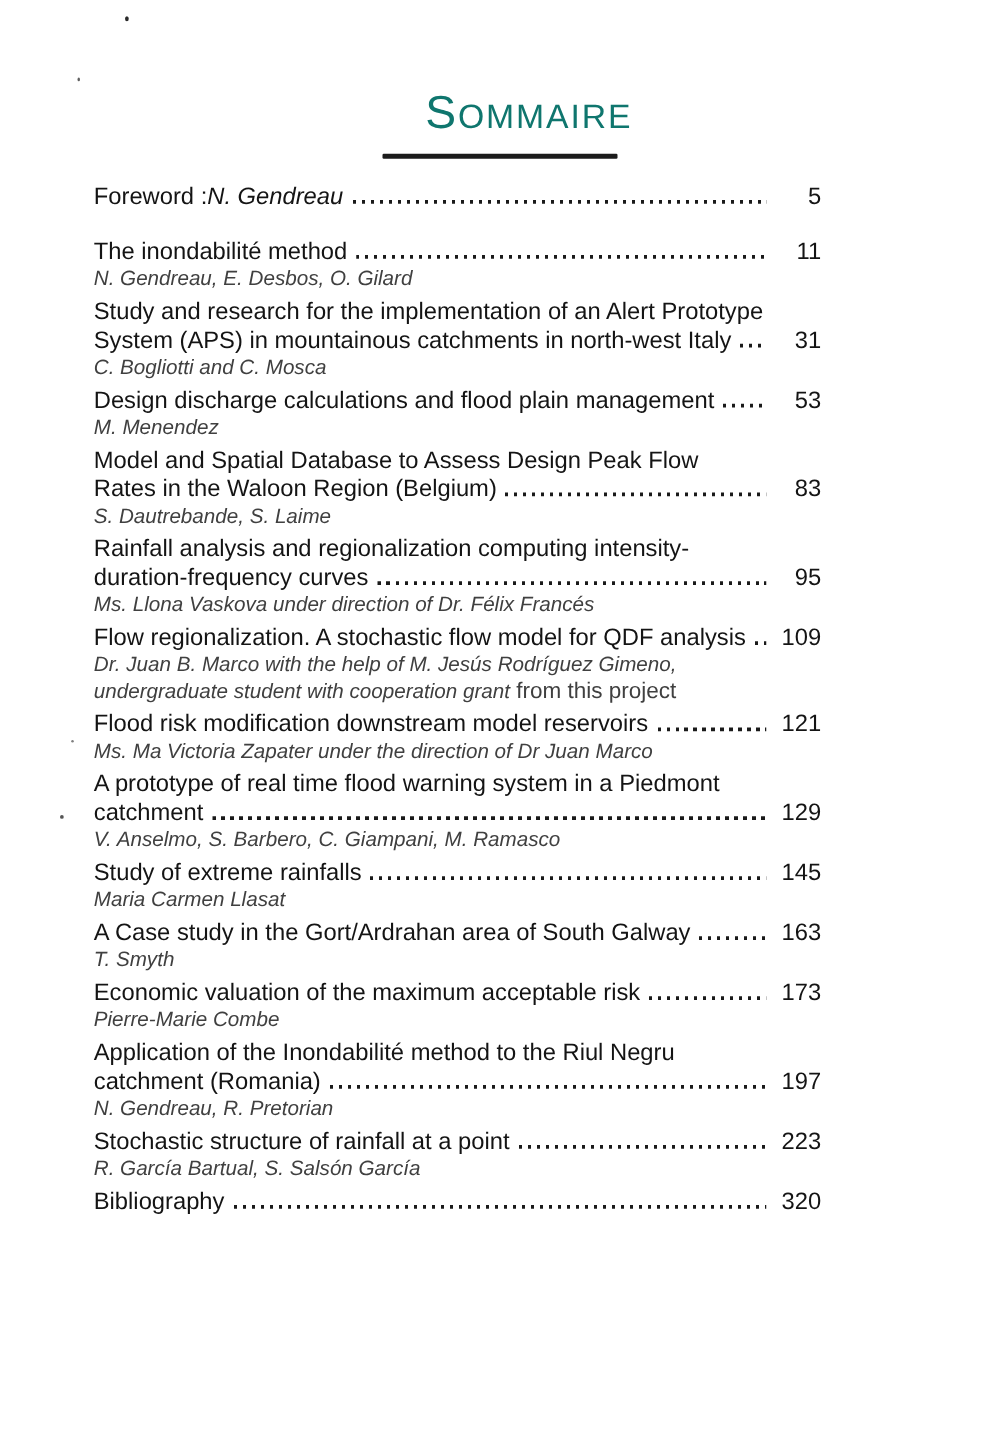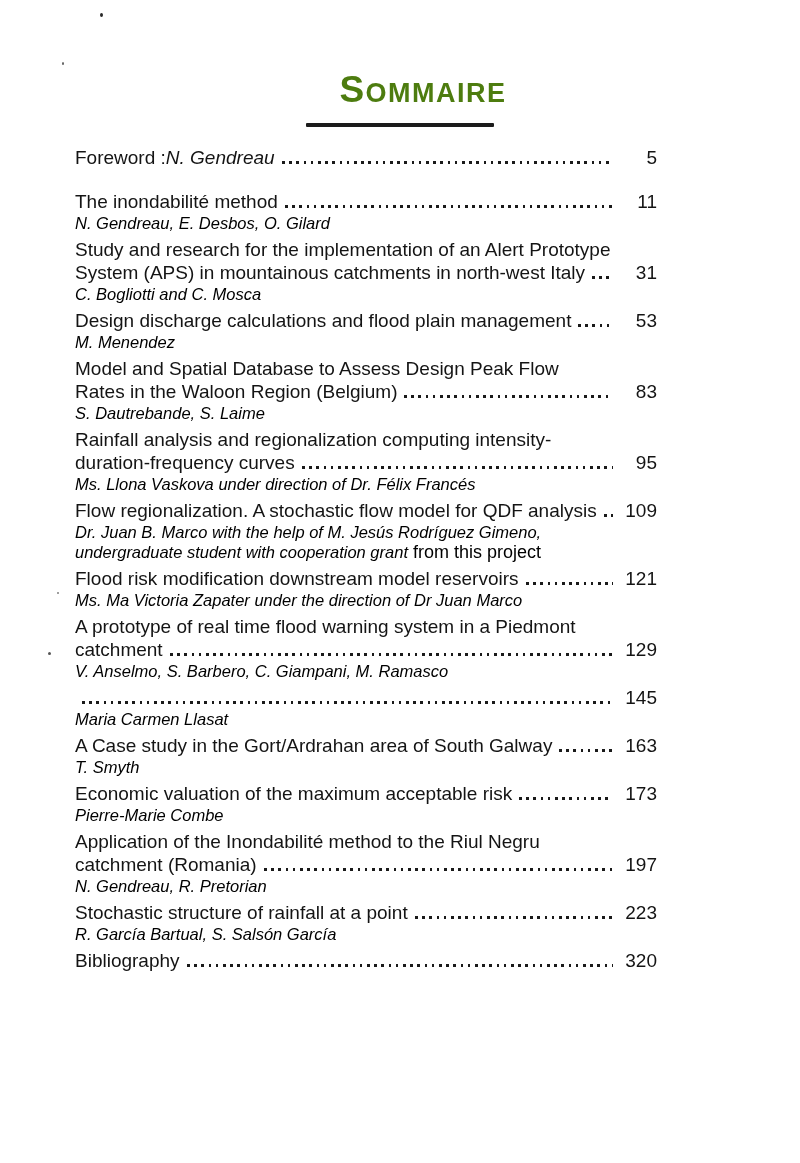--- a/index.html
+++ b/index.html
@@ -18,25 +18,25 @@
   .page {
     position: absolute;
     inset: 0;
     background: #ffffff;
   }
   .header {
     margin-top: 70px;
     text-align: center;
   }
   .doc-title {
-    font-weight: bold;
+    font-weight: normal;
     font-size: 27px;
     letter-spacing: 1.5px;
     line-height: 40px;
-    color: #4d7c0f;
+    color: #0f766e;
     margin-left: 46px;
   }
   .doc-title .first-letter {
     font-size: 37px;
   }
   .title-rule {
     width: 188px;
     height: 4px;
     background: #1b1b1b;
     margin: 10px auto 0 auto;
@@ -76,21 +76,21 @@
   .pagenum {
     min-width: 37px;
     text-align: right;
     white-space: nowrap;
     font-size: 19px;
   }
   .authors {
     font-size: 16.5px;
     line-height: 20px;
     font-style: italic;
-    color: #000000;
+    color: #404040;
   }
   .authors .rm {
     font-style: normal;
     font-size: 18px;
   }
   .speck {
     position: absolute;
     background: #2a2a2a;
     border-radius: 50%;
   }
@@ -185,20 +185,21 @@
         <div class="title-line"><span class="title-text"><span class="rm">A prototype of real time flood warning system in a Piedmont</span></span></div>
         <div class="title-row">
           <span class="title-text"><span class="rm">catchment</span></span>
           <span class="dots"></span>
           <span class="pagenum">129</span>
         </div>
         <div class="authors"><span class="it">V. Anselmo, S. Barbero, C. Giampani, M. Ramasco</span></div>
       </div>
       <div class="entry">
         <div class="title-row">
+          <span class="title-text"><span class="rm">Study of extreme rainfalls</span></span>
           <span class="dots"></span>
           <span class="pagenum">145</span>
         </div>
         <div class="authors"><span class="it">Maria Carmen Llasat</span></div>
       </div>
       <div class="entry">
         <div class="title-row">
           <span class="title-text"><span class="rm">A Case study in the Gort/Ardrahan area of South Galway</span></span>
           <span class="dots"></span>
           <span class="pagenum">163</span>

